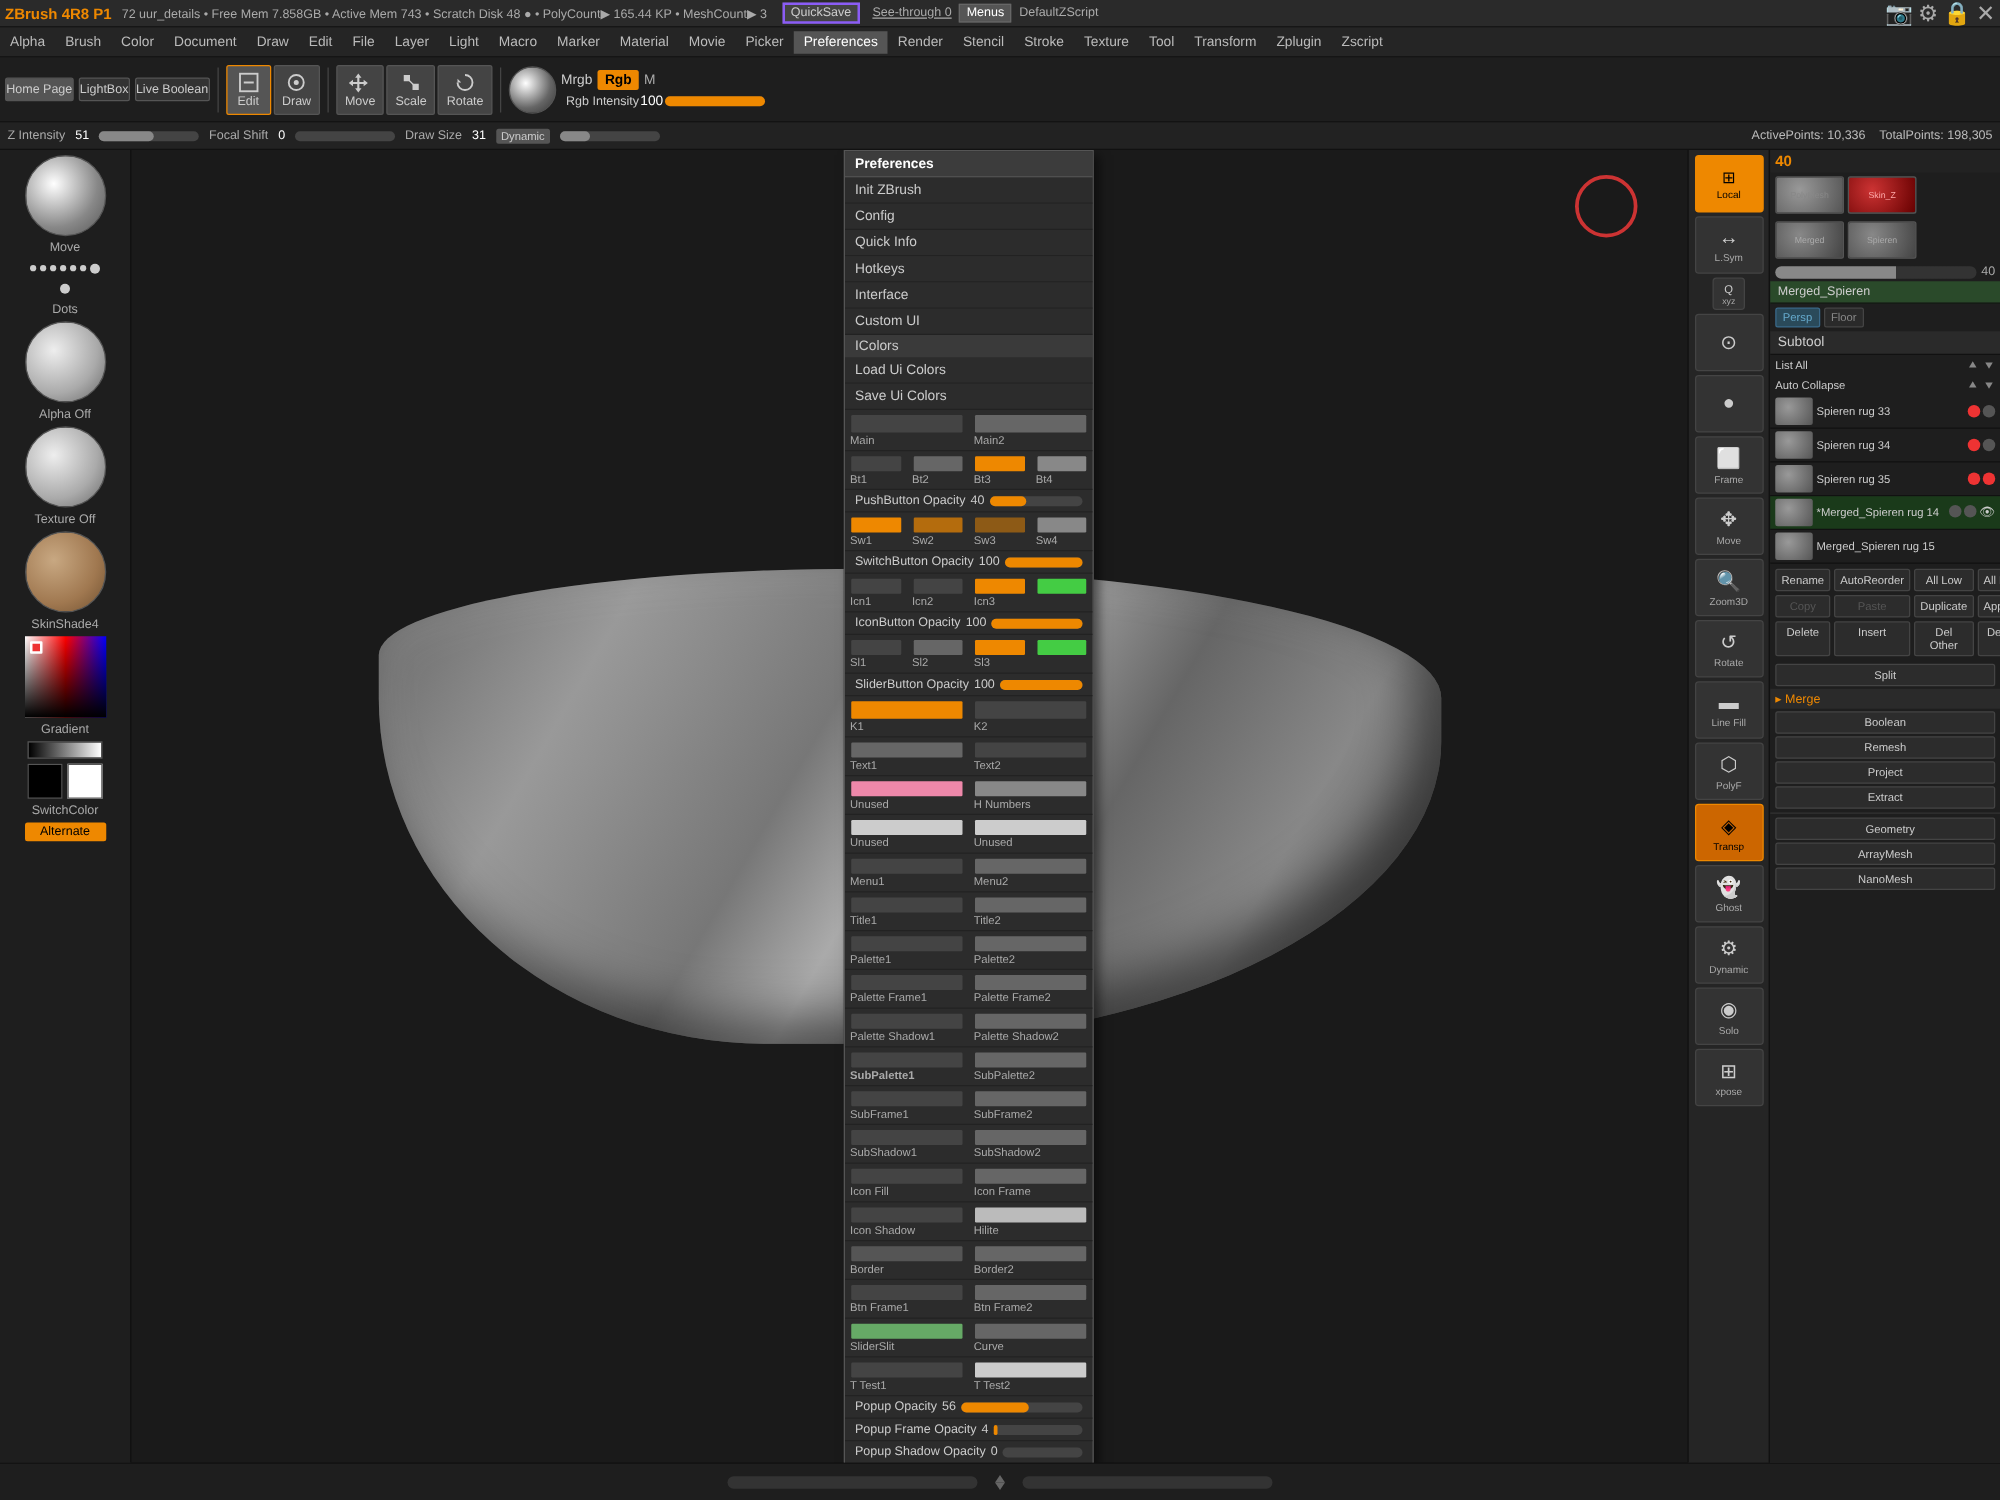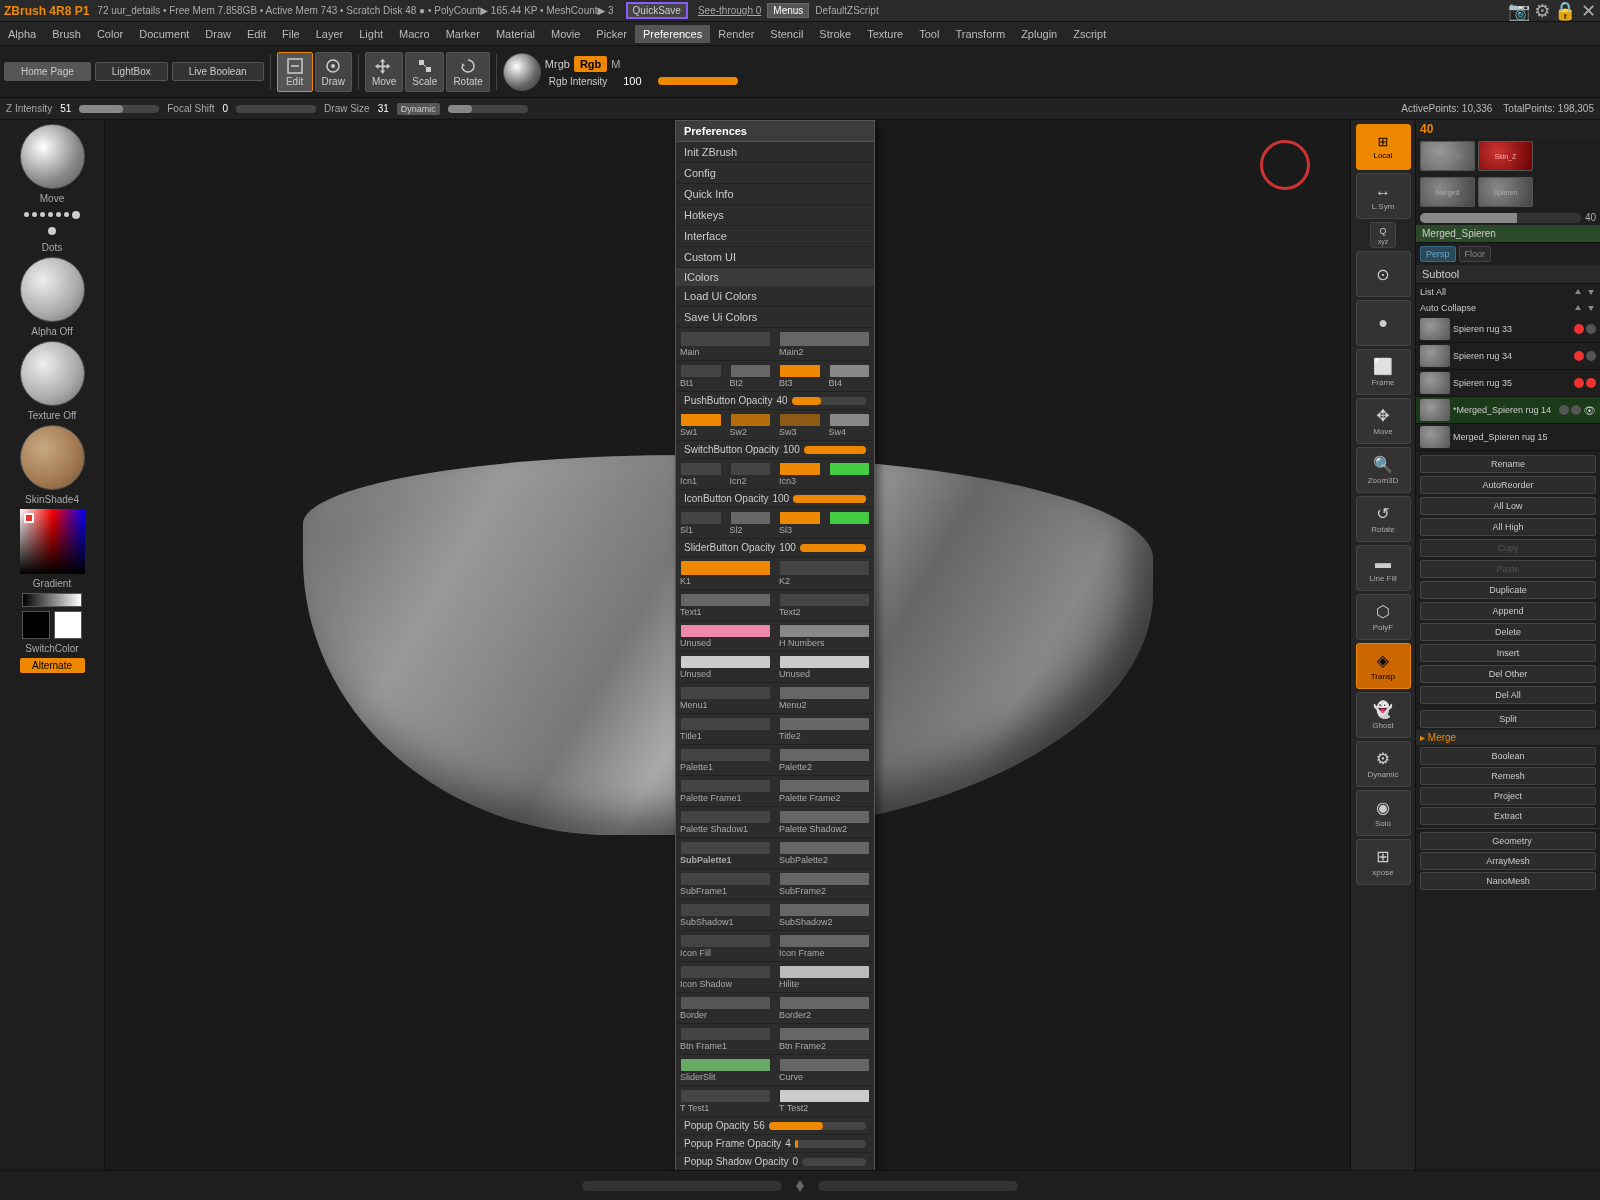--- a/index.html
+++ b/index.html
@@ -82,21 +82,21 @@
     .subtool-header { background: #2a2a2a; padding: 3px 6px; font-size: 11px; color: #ccc; border-bottom: 1px solid #111; }
     .subtool-row { display: flex; align-items: center; padding: 2px 4px; border-bottom: 1px solid #111; gap: 3px; cursor: pointer; }
     .subtool-thumb { width: 30px; height: 22px; background: #555; border-radius: 2px; }
     .subtool-name { flex: 1; font-size: 9px; color: #ccc; }
     .subtool-icons { display: flex; gap: 2px; }
     .st-icon { width: 10px; height: 10px; border-radius: 50%; background: #e80; cursor: pointer; }
     .st-icon.red { background: #e33; }
     .st-icon.gray { background: #555; }
 
     
-    .subtool-actions { padding: 4px; display: grid; grid-template-columns: 1fr; gap: 3px; }
+    .subtool-actions { padding: 4px; display: grid; grid-template-columns: 1fr 1fr 1fr 1fr; gap: 3px; }
     .st-action-btn { background: #2c2c2c; border: 1px solid #444; color: #ccc; padding: 3px 4px; font-size: 9px; text-align: center; cursor: pointer; border-radius: 2px; }
     .st-action-btn.disabled { color: #555; cursor: default; }
 
     
     #icons-panel { width: 65px; background: #252525; border-left: 1px solid #111; display: flex; flex-direction: column; align-items: center; padding: 4px 2px; gap: 3px; overflow-y: auto; }
     .ip-btn { width: 55px; height: 46px; background: #333; border: 1px solid #444; border-radius: 3px; display: flex; flex-direction: column; align-items: center; justify-content: center; cursor: pointer; gap: 2px; }
     .ip-label { font-size: 8px; color: #aaa; }
     .ip-icon { font-size: 16px; color: #ccc; }
 
     
@@ -120,21 +120,21 @@
     .merge-header { background: #2a2a2a; padding: 2px 4px; color: #e80; font-size: 10px; display: flex; align-items: center; gap: 3px; }
 
     
     .scene-bg { width: 100%; height: 100%; background: #1a1a1a; position: relative; display: flex; align-items: center; justify-content: center; }
     .model-shape { width: 850px; height: 380px; background: linear-gradient(120deg, #666 0%, #999 20%, #777 40%, #aaa 50%, #666 65%, #888 80%, #555 100%); border-radius: 50% 60% 60% 40% / 20% 30% 70% 80%; box-shadow: inset -20px -20px 40px rgba(0,0,0,0.5), inset 10px 10px 30px rgba(255,255,255,0.1); }
 
     
     .red-circle { position: absolute; top: 20px; right: 40px; width: 50px; height: 50px; border: 3px solid #c33; border-radius: 50%; background: transparent; }
 
     .nav-btns { display: flex; gap: 4px; }
-    .nav-btn { background: #333; border: 1px solid #555; color: #ccc; padding: 3px 16px; font-size: 10px; border-radius: 2px; cursor: pointer; }
+    .nav-btn { background: #333; border: 1px solid #555; color: #ccc; padding: 3px 0; font-size: 10px; border-radius: 2px; cursor: pointer; }
     .nav-btn.active { background: #555; }
 
     .tb-group { display: flex; gap: 2px; align-items: center; }
     .tb-edit-btn { background: #444; border: 1px solid #555; color: #ccc; padding: 4px 6px; font-size: 10px; border-radius: 2px; cursor: pointer; display: flex; flex-direction: column; align-items: center; gap: 1px; min-width: 36px; }
     .tb-edit-btn.active { border-color: #e80; background: #555; }
 
     .persp-btn { background: #2a4a5a; color: #6ac; border: 1px solid #3a6a8a; padding: 2px 5px; font-size: 9px; border-radius: 2px; cursor: pointer; }
     .floor-btn { background: #2a2a2a; color: #888; border: 1px solid #444; padding: 2px 5px; font-size: 9px; border-radius: 2px; cursor: pointer; }
   </style>
 </head>
@@ -230,21 +230,21 @@
   </div>
   <div class="tb-separator"></div>
   <div style="display:flex; align-items:center; gap:4px;">
     <div class="brush-sphere"></div>
     <div style="display:flex; flex-direction:column; gap:3px;">
       <div style="display:flex; gap:4px; align-items:center;">
         <span class="mrgb-label">Mrgb</span>
         <span class="rgb-btn">Rgb</span>
         <span style="color:#aaa; font-size:11px;">M</span>
       </div>
-      <div style="display:flex; gap:16px; align-items:center;">
+      <div style="display:flex; gap:1px; align-items:center;">
         <span class="intensity-label">Rgb Intensity</span>
         <span style="color:#fff; font-size:11px;">100</span>
         <div style="width:80px; height:8px; background:#333; border-radius:4px; position:relative;">
           <div style="width:100%; height:100%; background:#e80; border-radius:4px;"></div>
         </div>
       </div>
     </div>
   </div>
 </div>
 

